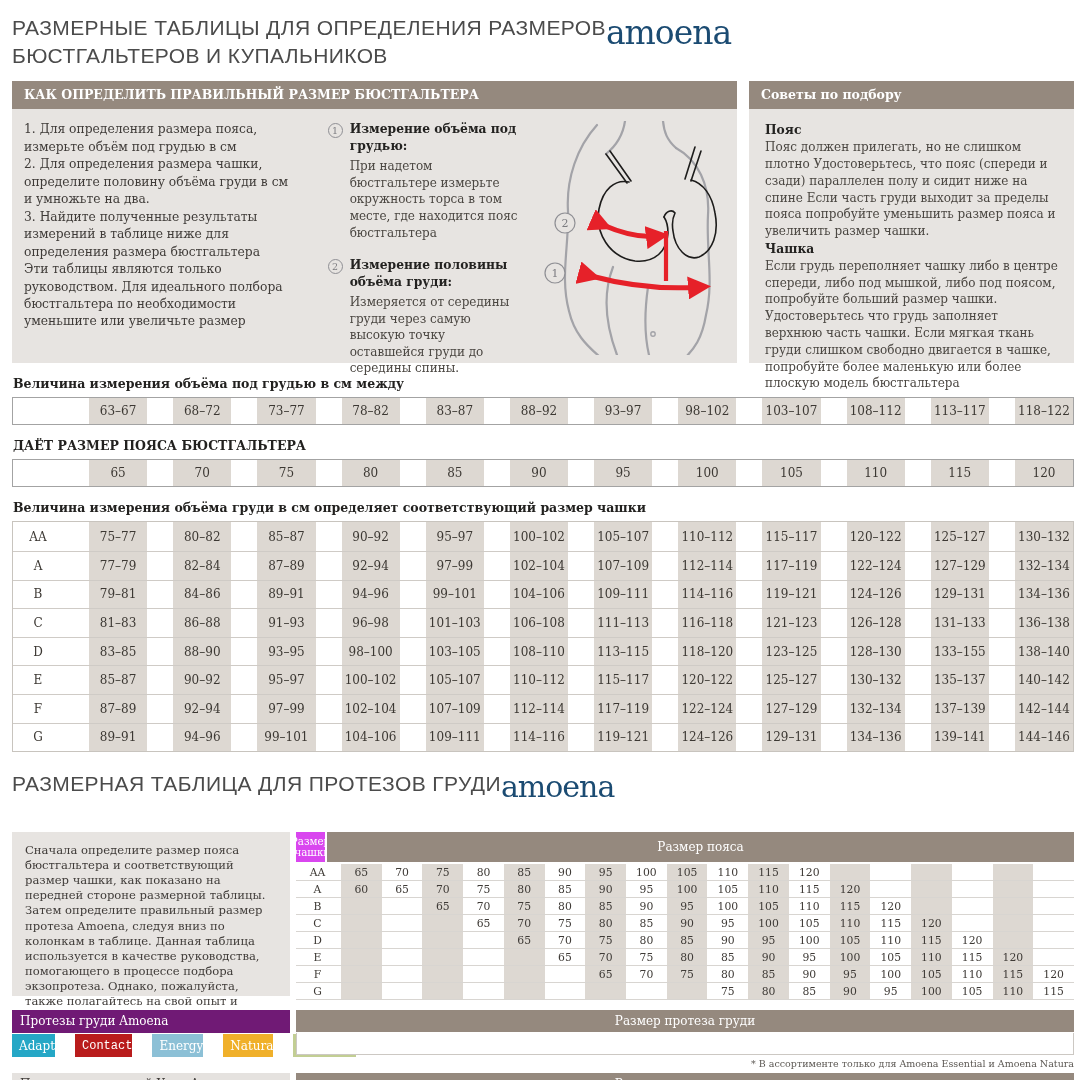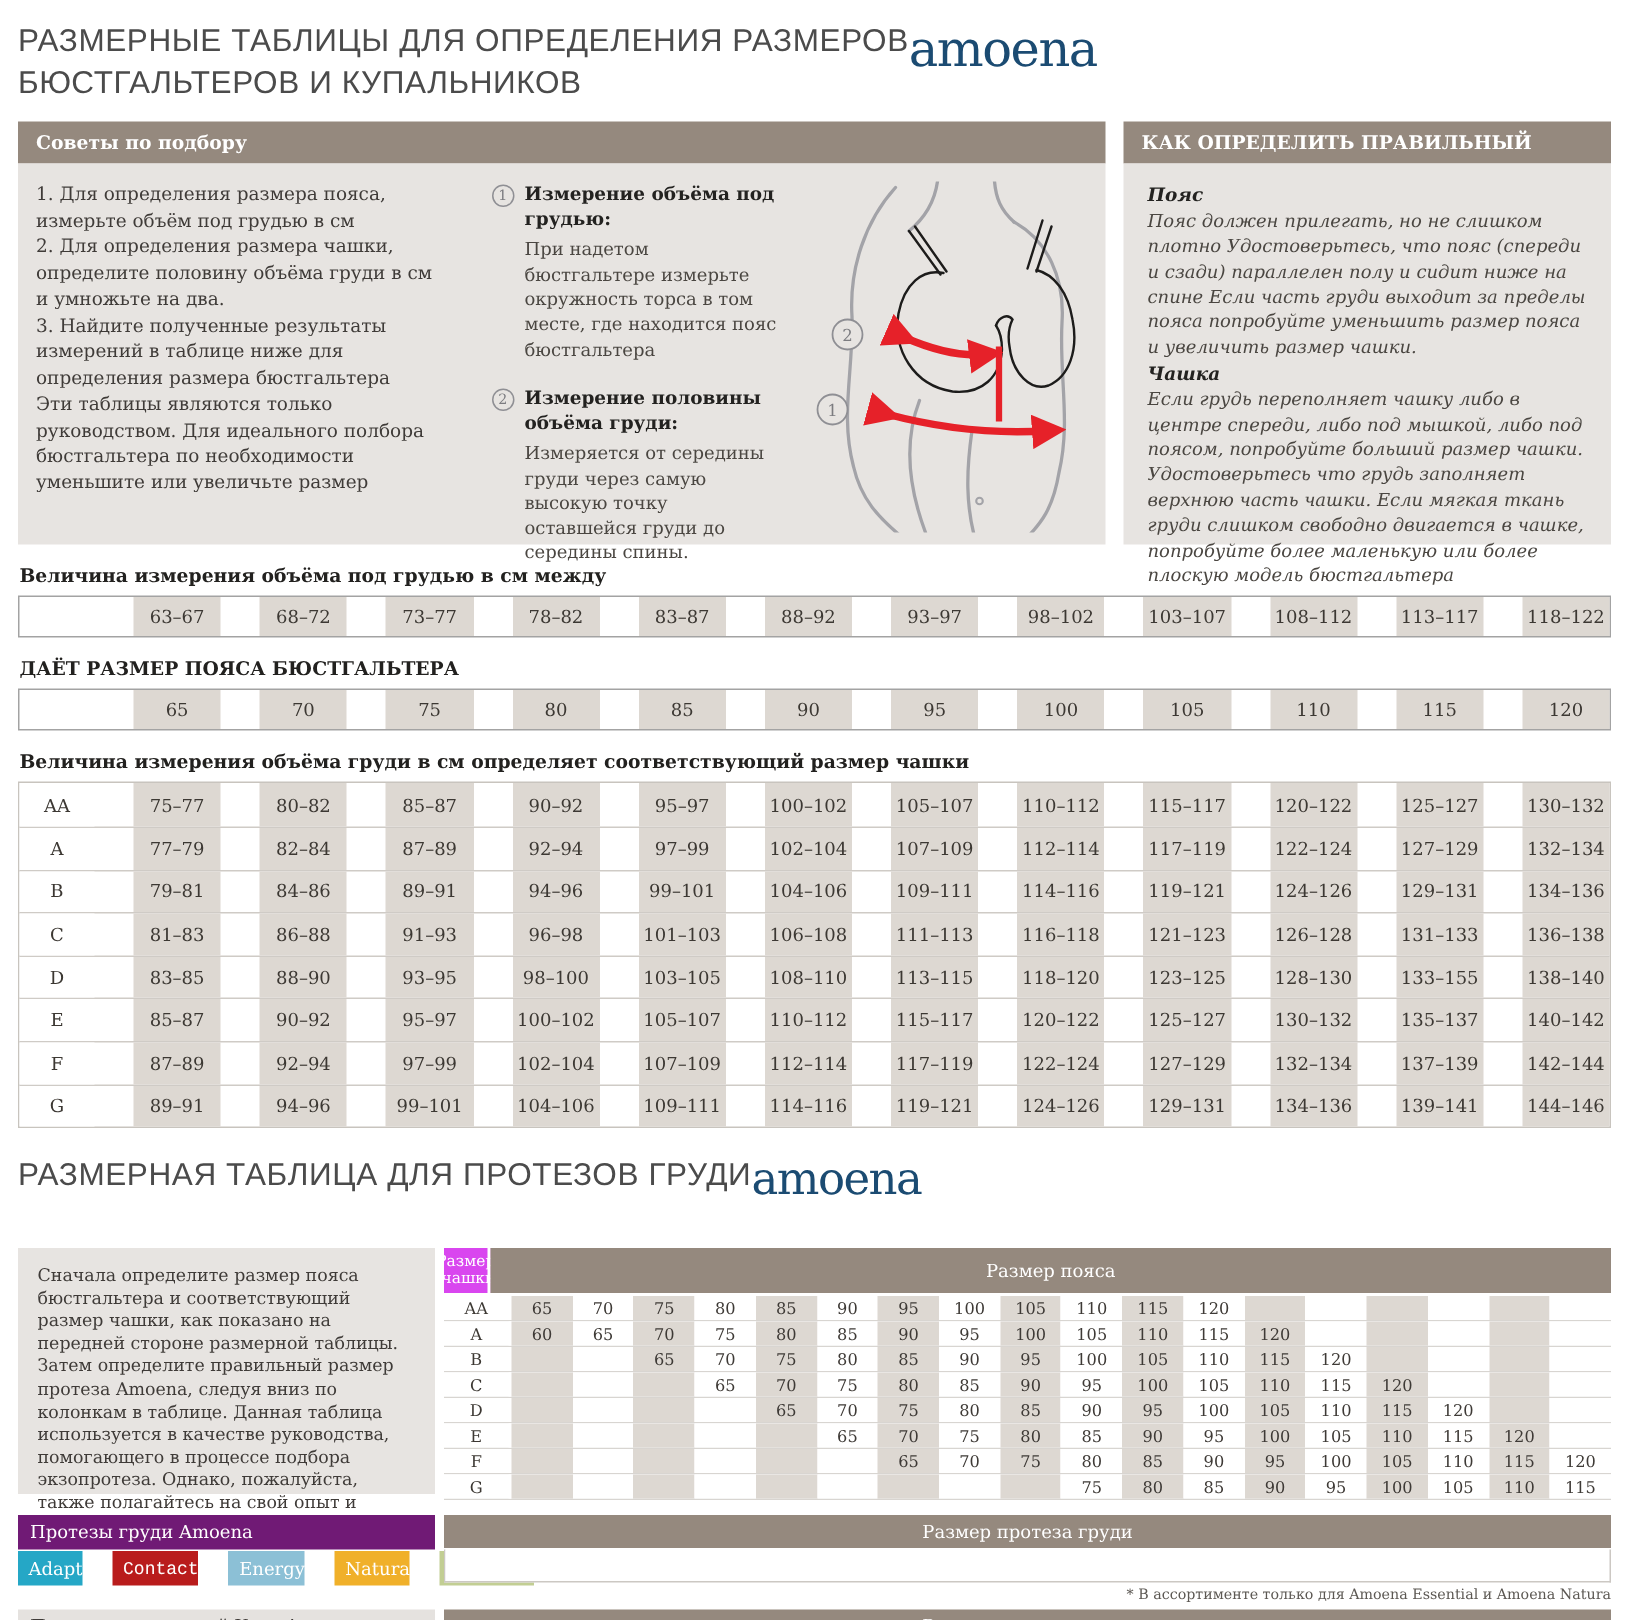--- a/index.html
+++ b/index.html
@@ -23,21 +23,21 @@
   .howto-panel{height:254px;display:flex;padding:12px 6px 10px 12px;gap:13px;}
   .steps{width:300px;font-size:12.3px;line-height:1.42;color:#3f3b38;padding-right:4px;}
   .steps p{margin:0;}
   .measures{width:225px;padding-left:14px;font-size:12px;line-height:1.38;}
   .measure{display:flex;margin-bottom:16px;}
   .badge{flex:none;width:15px;height:15px;border:1px solid #8f8f94;border-radius:50%;color:#7c7c80;
          font-size:9.5px;line-height:14px;text-align:center;margin-right:7px;margin-top:2px;background:transparent;}
   .measure b{display:block;color:#232220;font-size:12.3px;margin-bottom:3px;}
   .measure .mtxt{color:#4a4641;}
   .figure{flex:1;position:relative;}
-  .tips-panel{height:254px;padding:12px 16px;font-size:12px;line-height:1.4;color:#4a4641;font-style:italic;}
+  .tips-panel{height:254px;padding:12px 16px;font-size:12px;line-height:1.4;color:#4a4641;}
   .tips-panel b{color:#232220;font-size:12.3px;}
 
   
   .tbl-label{font-size:12.5px;font-weight:bold;color:#22211f;margin:13px 0 6px 1px;}
   .tbl-label.up{text-transform:uppercase;}
   .strip{border:1px solid #a3a3a3;display:flex;gap:26px;height:28px;background:#fff;}
   .lead{flex:none;width:50px;}
   .vcell{flex:1;background:#ddd8d2;display:flex;align-items:center;justify-content:center;
          font-size:12px;color:#3c3833;}
 
@@ -79,22 +79,22 @@
 
   <div class="doc-header">
     <div class="doc-title">
       <div>РАЗМЕРНЫЕ ТАБЛИЦЫ ДЛЯ ОПРЕДЕЛЕНИЯ РАЗМЕРОВ</div>
       <div>БЮСТГАЛЬТЕРОВ И КУПАЛЬНИКОВ</div>
     </div>
     <div class="brand">amoena</div>
   </div>
 
   <div class="grid2">
+    <div class="bar">КАК ОПРЕДЕЛИТЬ ПРАВИЛЬНЫЙ РАЗМЕР БЮСТГАЛЬТЕРА</div>
     <div class="bar">Советы по подбору</div>
-    <div class="bar">КАК ОПРЕДЕЛИТЬ ПРАВИЛЬНЫЙ РАЗМЕР БЮСТГАЛЬТЕРА</div>
   </div>
   <div class="grid2">
 
     <div class="panel howto-panel">
       <div class="steps">
         <p>1. Для определения размера пояса, измерьте объём под грудью в см</p>
         <p>2.  Для определения размера чашки, определите половину объёма груди в см и умножьте на два.</p>
         <p>3.  Найдите полученные результаты измерений в таблице ниже для определения размера бюстгальтера</p>
         <p>Эти таблицы являются только руководством. Для идеального полбора бюстгальтера по необходимости уменьшите или увеличьте размер</p>
       </div>

